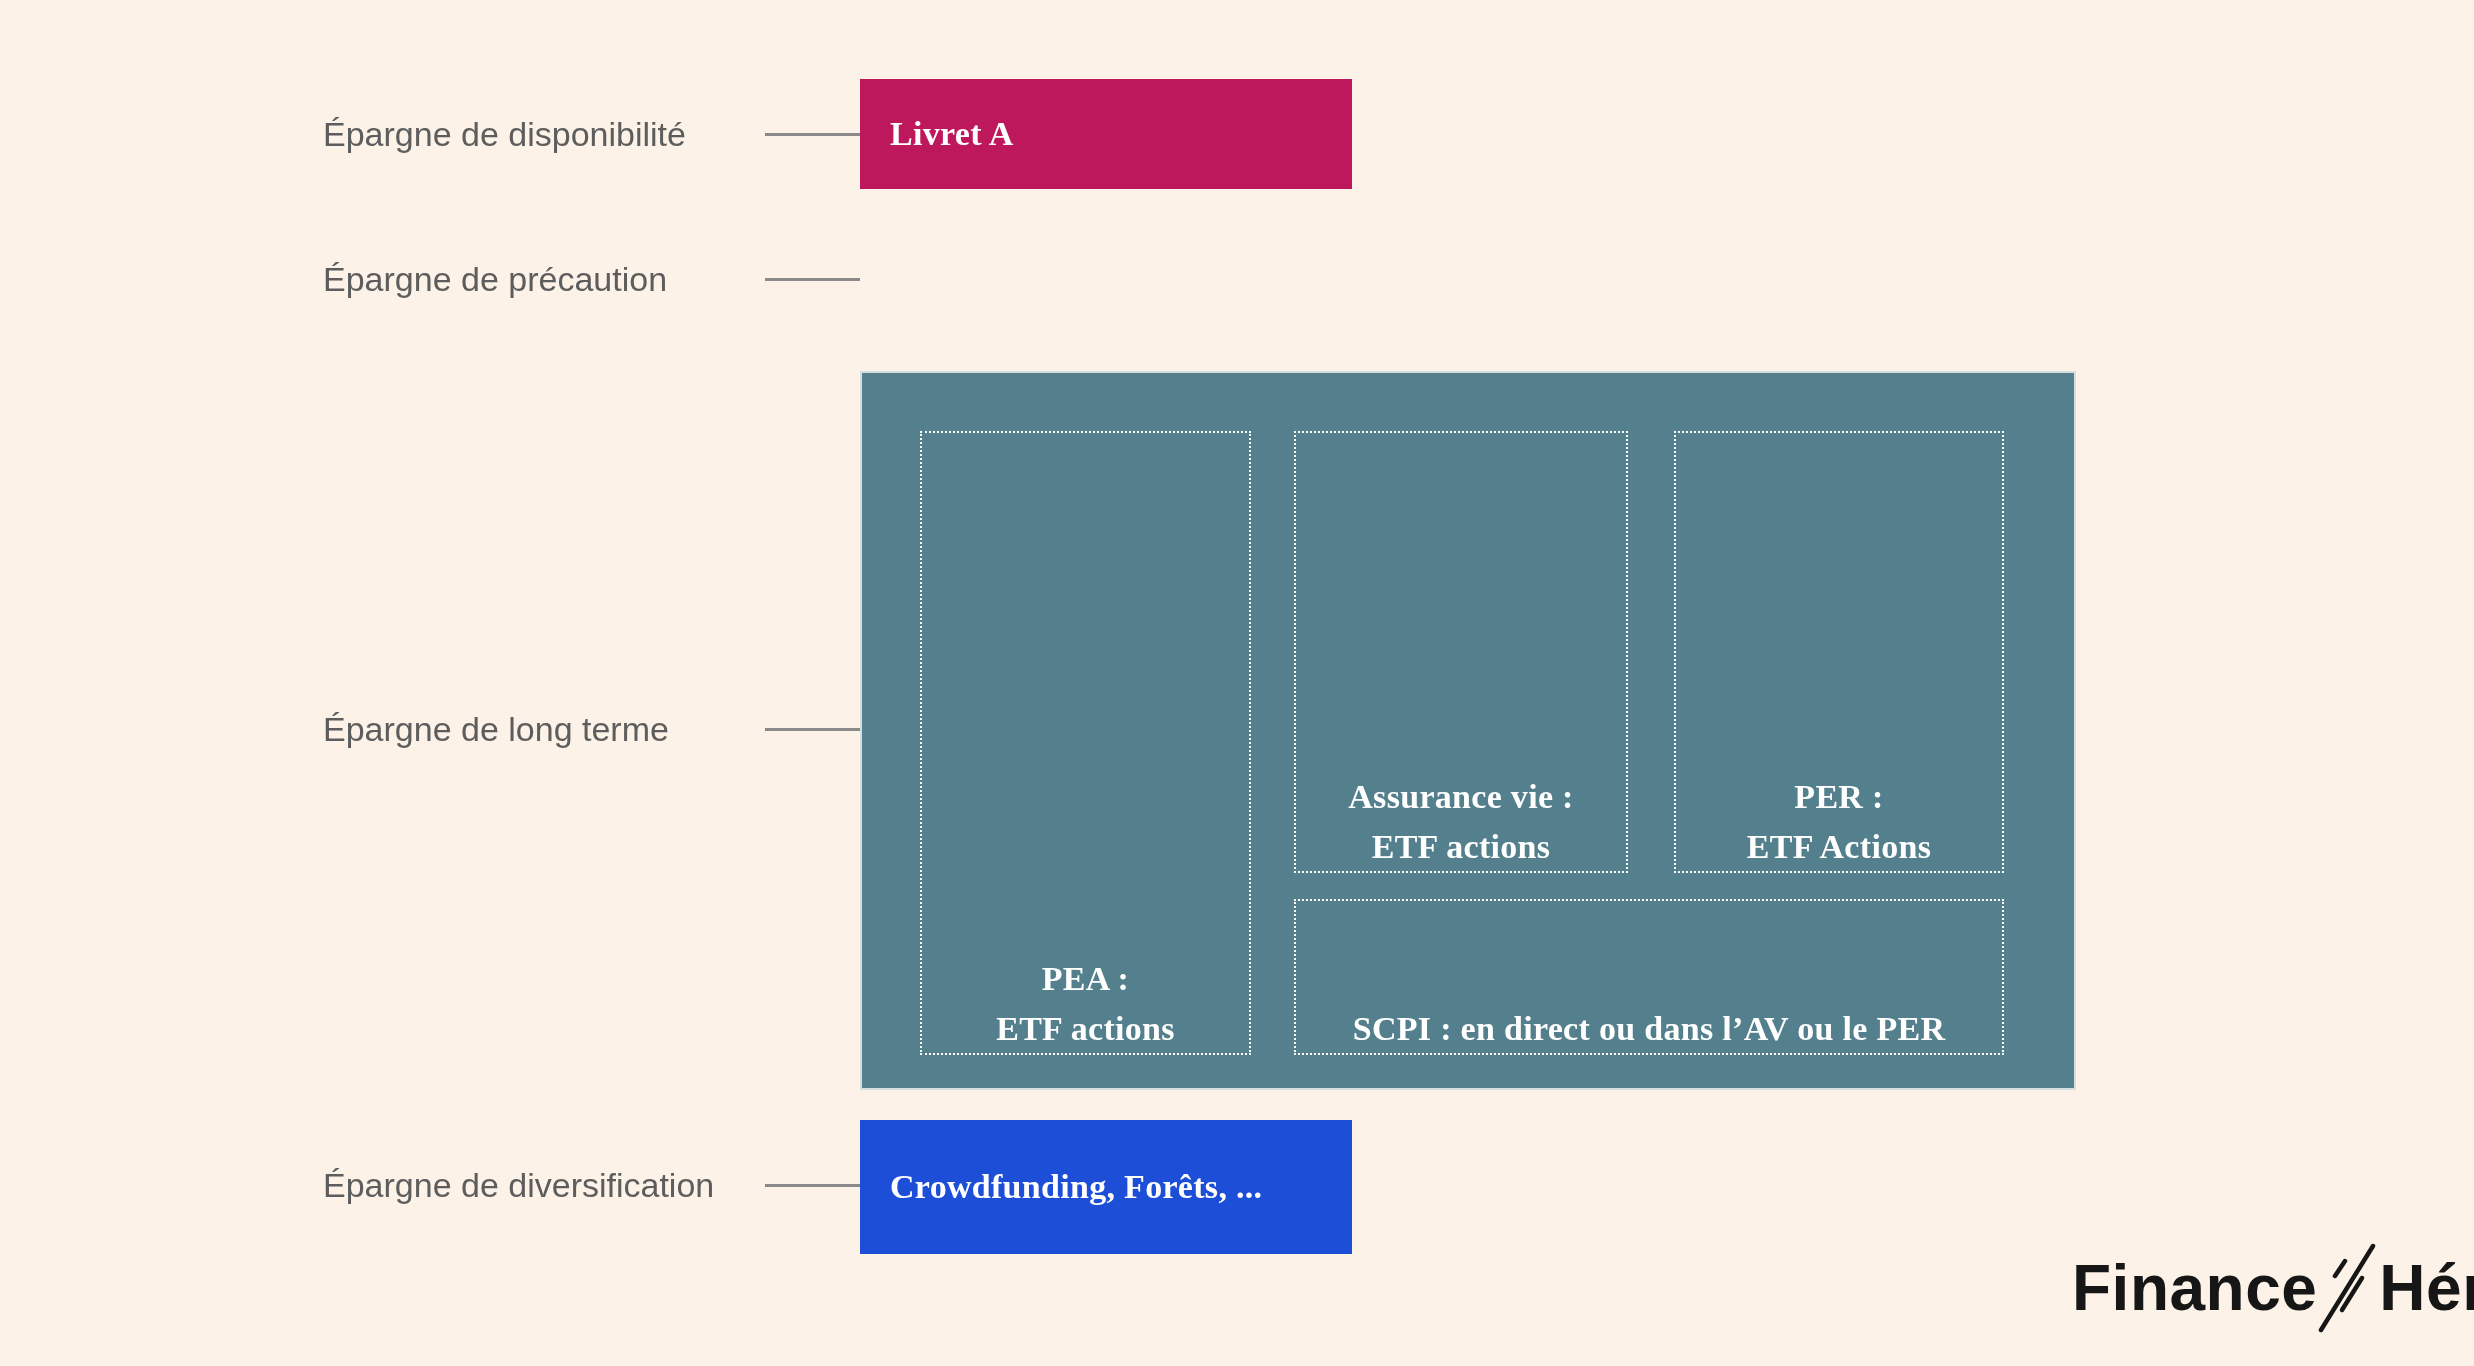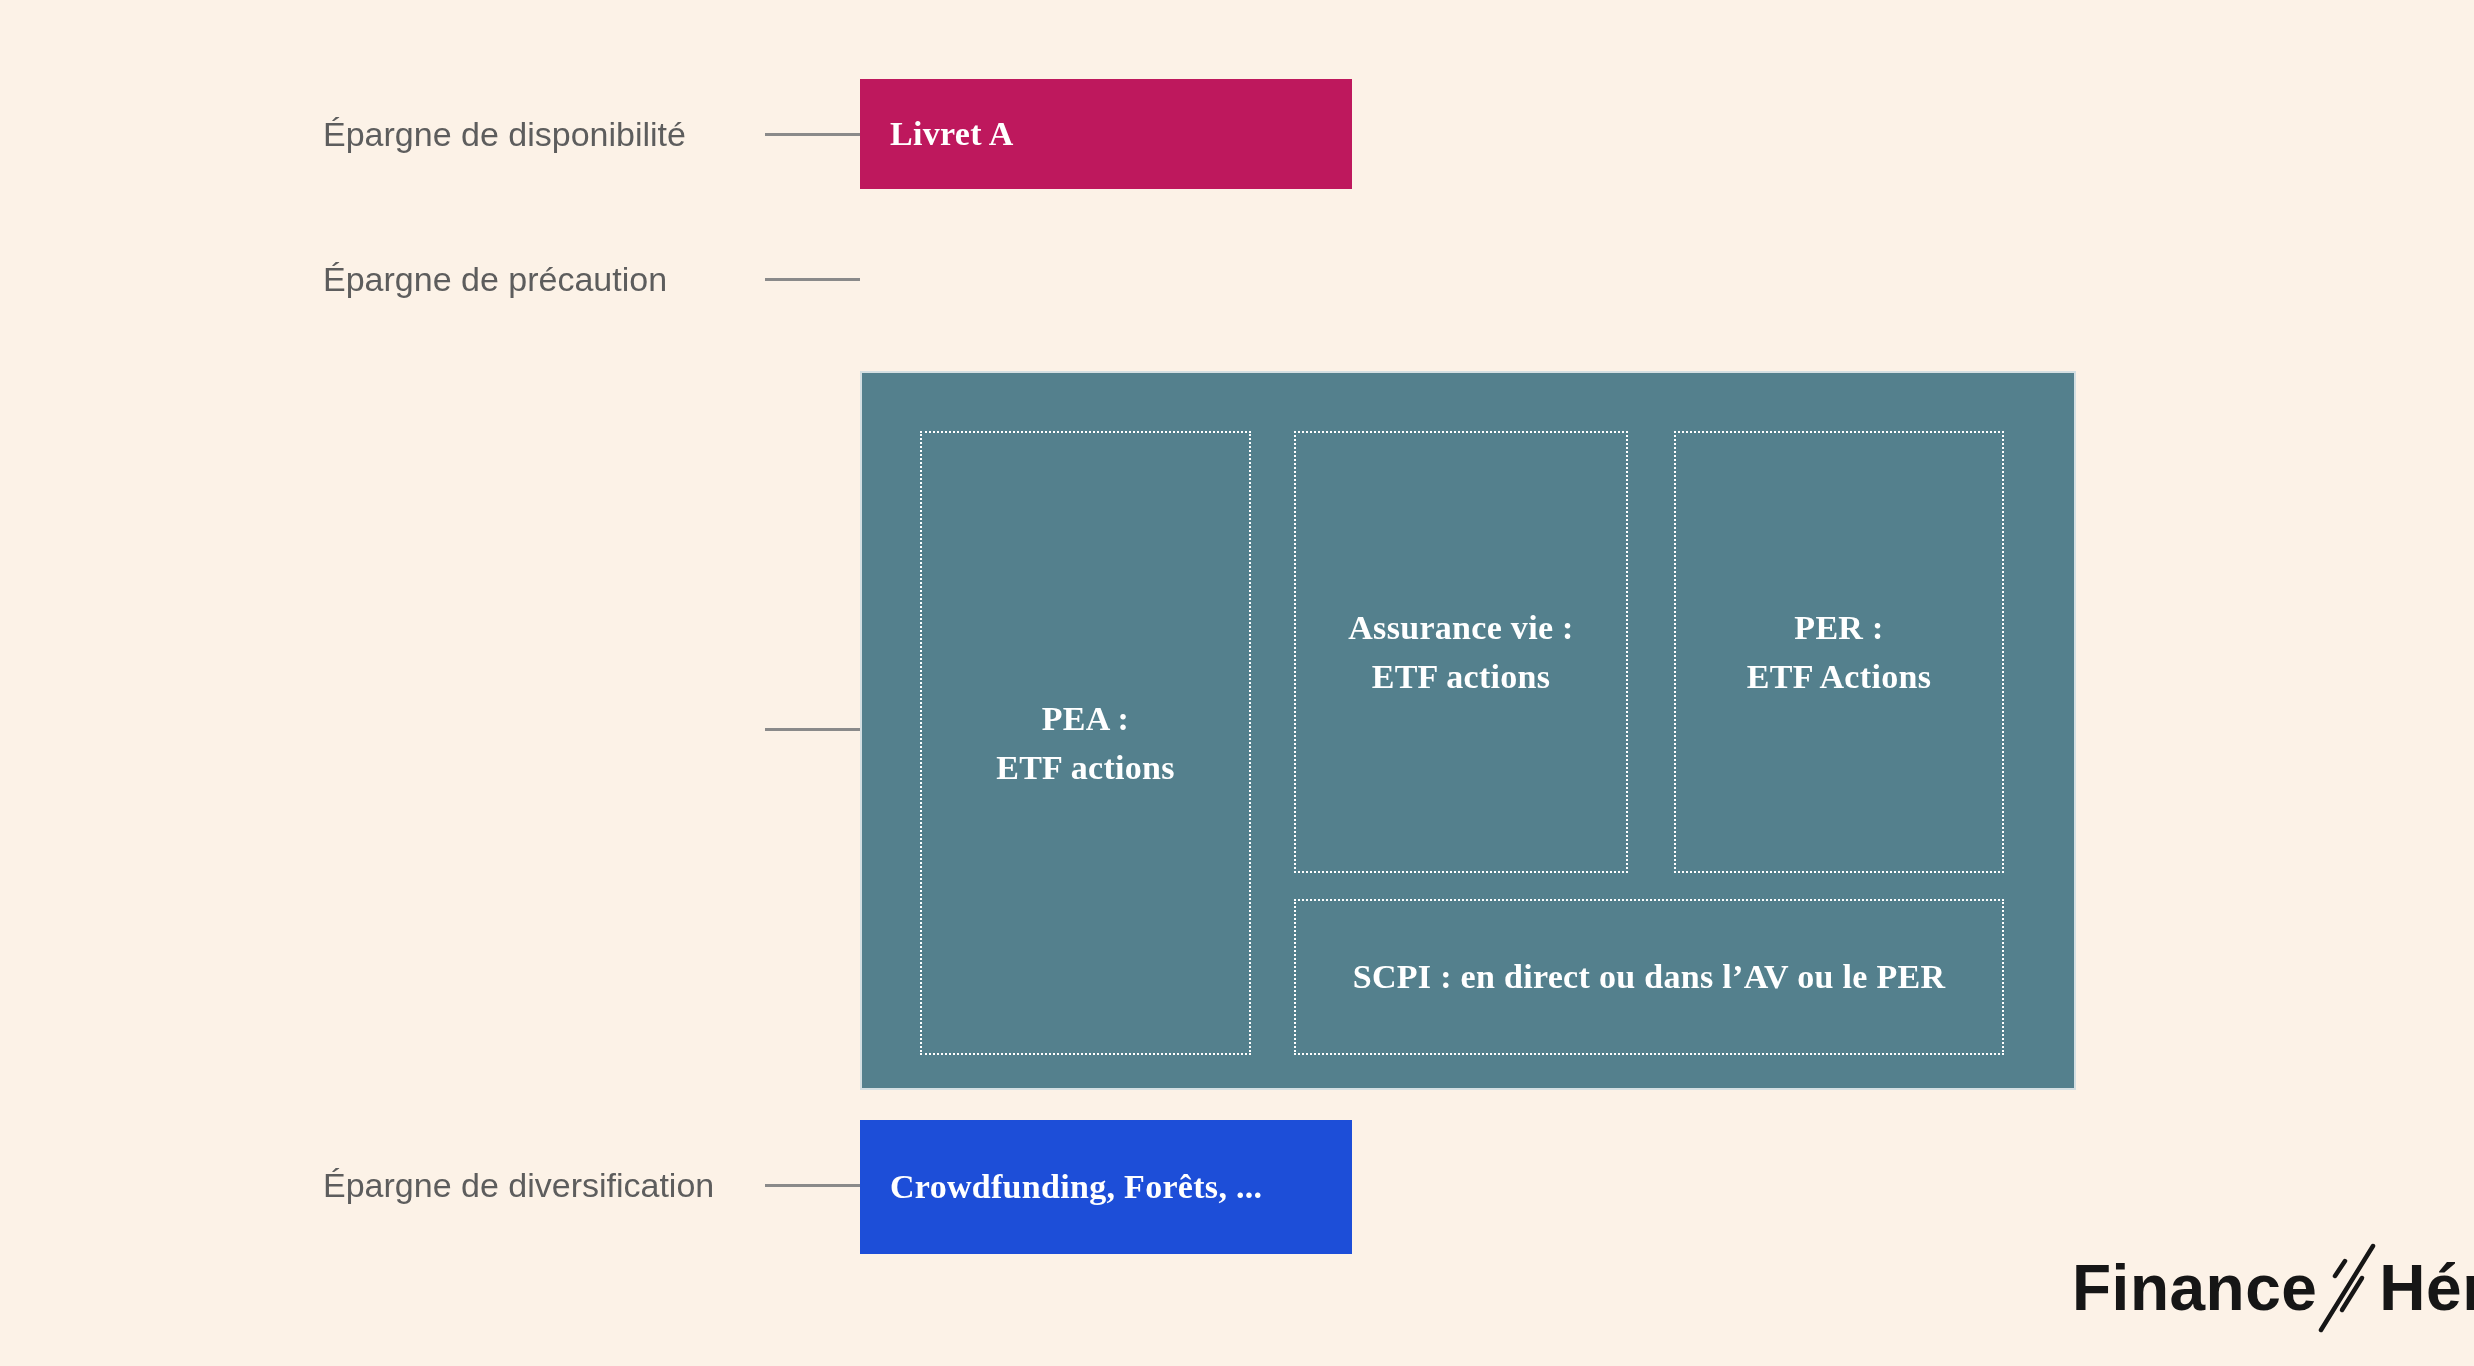--- a/index.html
+++ b/index.html
@@ -30,21 +30,21 @@
     font-family:"Liberation Serif","DejaVu Serif",serif;font-weight:700;
     display:flex;align-items:center;font-size:34px;letter-spacing:.3px;
   }
   .box-livret{left:860px;top:79px;width:492px;height:110px;background:#be185d;padding-left:30px;box-sizing:border-box;}
   .box-fonds{left:860px;top:210px;width:776px;height:139px;background:#7fa3ab;padding-left:30px;box-sizing:border-box;}
   .box-long{left:860px;top:371px;width:1216px;height:719px;background:#54808d;border:2px solid rgba(255,255,255,.75);box-sizing:border-box;display:block;}
   .box-crowd{left:860px;top:1120px;width:492px;height:134px;background:#1d4ed8;padding-left:30px;box-sizing:border-box;}
   
   .dotted{
     position:absolute;border:2px dotted #ffffff;box-sizing:border-box;
-    display:flex;align-items:center;justify-content:center;text-align:center;
+    display:flex;align-items:flex-end;justify-content:center;text-align:center;
     color:#ffffff;font-family:"Liberation Serif","DejaVu Serif",serif;font-weight:700;
     font-size:34px;line-height:1.45;letter-spacing:.3px;
   }
   .dotted-pea {left:58px; top:58px; width:331px;height:624px;}
   .dotted-av  {left:432px;top:58px; width:334px;height:442px;}
   .dotted-per {left:812px;top:58px; width:330px;height:442px;}
   .dotted-scpi{left:432px;top:526px;width:710px;height:156px;}
   .two-line span{display:block;}
   
   .logo{
@@ -54,20 +54,21 @@
   }
   .logo svg{display:block;margin:0 -2px;}
 </style>
 </head>
 <body>
 
 <div class="canvas">
 
   <div class="cat-label cat-1">Épargne de disponibilité</div>
   <div class="cat-label cat-2">Épargne de précaution</div>
+  <div class="cat-label cat-3">Épargne de long terme</div>
   <div class="cat-label cat-4">Épargne de diversification</div>
 
   <div class="connector conn-1"></div>
   <div class="connector conn-2"></div>
   <div class="connector conn-3"></div>
   <div class="connector conn-4"></div>
 
   <div class="box box-livret">
     <span>Livret A</span>
   </div>

